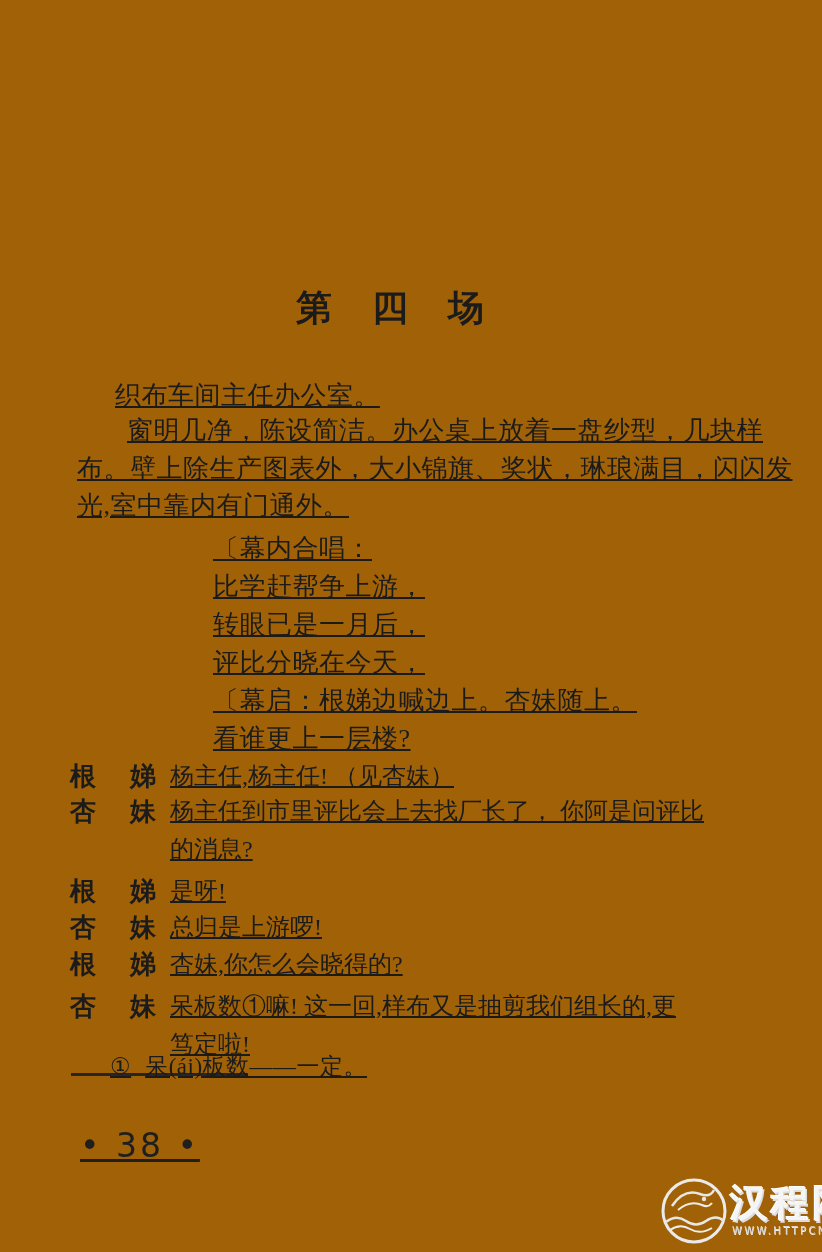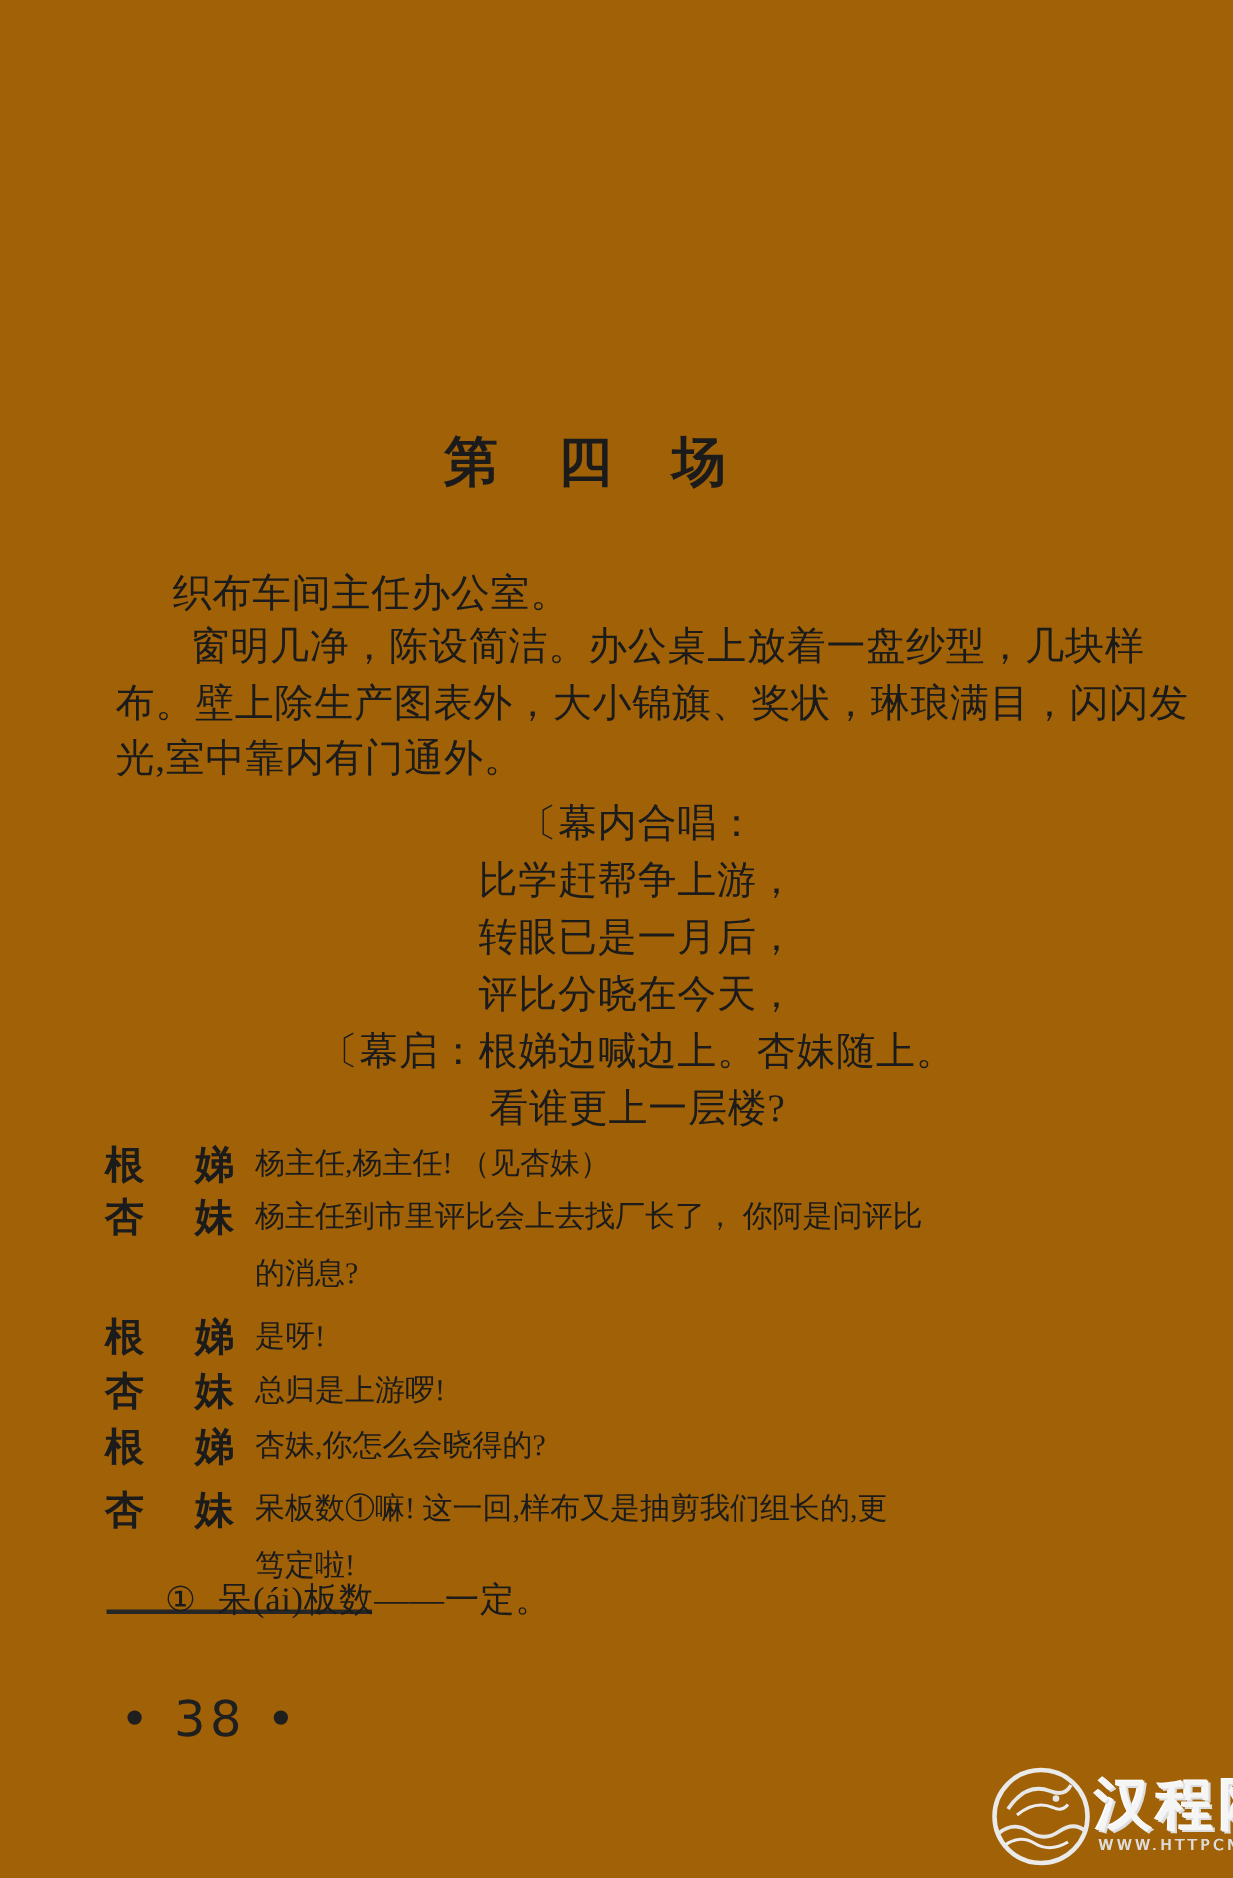--- a/index.html
+++ b/index.html
@@ -7,46 +7,46 @@
   .page {
     position: relative;
     width: 822px;
     height: 1252px;
     background: #a16207;
     color: #1b1b1b;
     font-family: "Liberation Serif", "DejaVu Serif", serif;
     overflow: hidden;
   }
   .abs { position: absolute; }
-  .line { white-space: nowrap; }
+  .line { white-space: nowrap; text-decoration: underline; }
 
   .scene-title {
     top: 284px; left: 0; width: 782px;
     text-align: center;
     font-size: 36px; font-weight: 700;
     letter-spacing: 2px;
     margin: 0;
   }
 
   .body-text { font-size: 26px; letter-spacing: 0.5px; }
 
   #para1 { top: 377px; left: 65px; line-height: 38px; padding-left: 50px; }
   #para2 { top: 412px; left: 57px; line-height: 37.6px; margin-left: 20px; }
   #para2 .indent { padding-left: 50px; }
 
-  #chorus { top: 530px; left: 213px; line-height: 38px; text-align: center; }
+  #chorus { top: 530px; left: 213px; line-height: 38px; }
 
   .dialog-entry { left: 65px; width: 702px; }
   .speaker {
     position: absolute; left: 5px; top: 0; width: 86px;
     display: flex; justify-content: space-between;
     font-family: "Liberation Sans", "DejaVu Sans", sans-serif;
     font-weight: 700; font-size: 26px; line-height: 38px;
   }
-  .dialog-lines { margin-left: 105px; font-size: 20px; line-height: 38px; }
+  .dialog-lines { margin-left: 105px; font-size: 24px; line-height: 38px; }
 
   .footnote-rule { top: 1073px; left: 71px; width: 177px; height: 3px; background: #262626; }
   .footnote { top: 1052px; left: 110px; font-size: 23px; line-height: 30px; letter-spacing: 0.5px; }
   .footnote .fn-marker { margin-right: 14px; }
 
   .page-number {
     top: 1126px; left: 80px;
     font-size: 33px; letter-spacing: 3px; color: #1f1f1f;
     font-family: "DejaVu Sans", sans-serif;
   }

